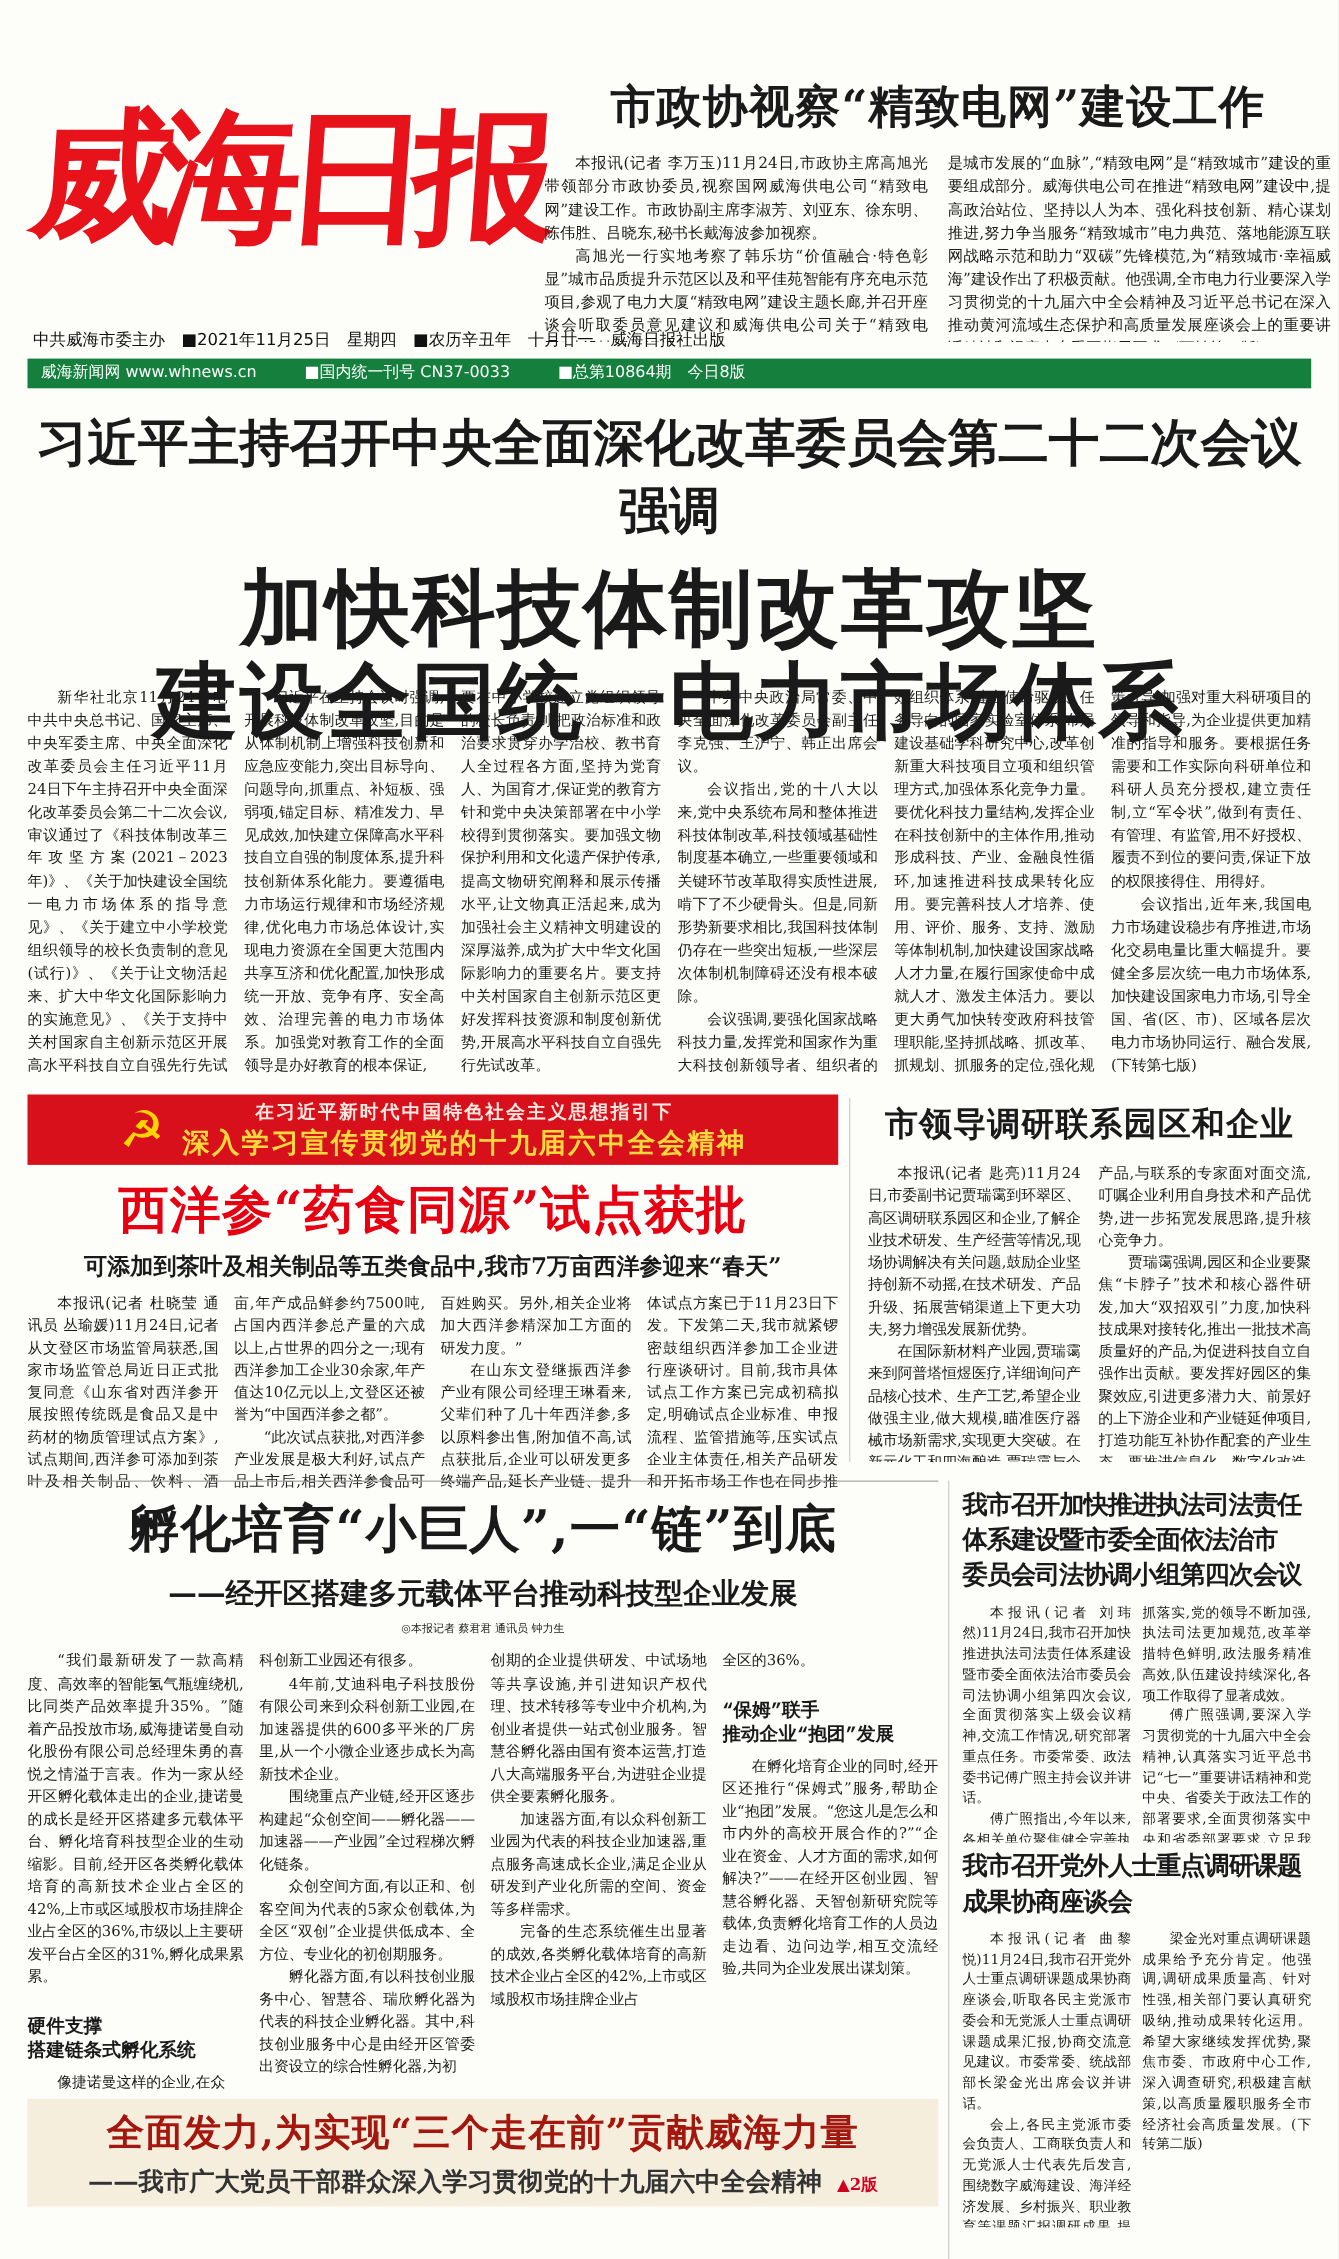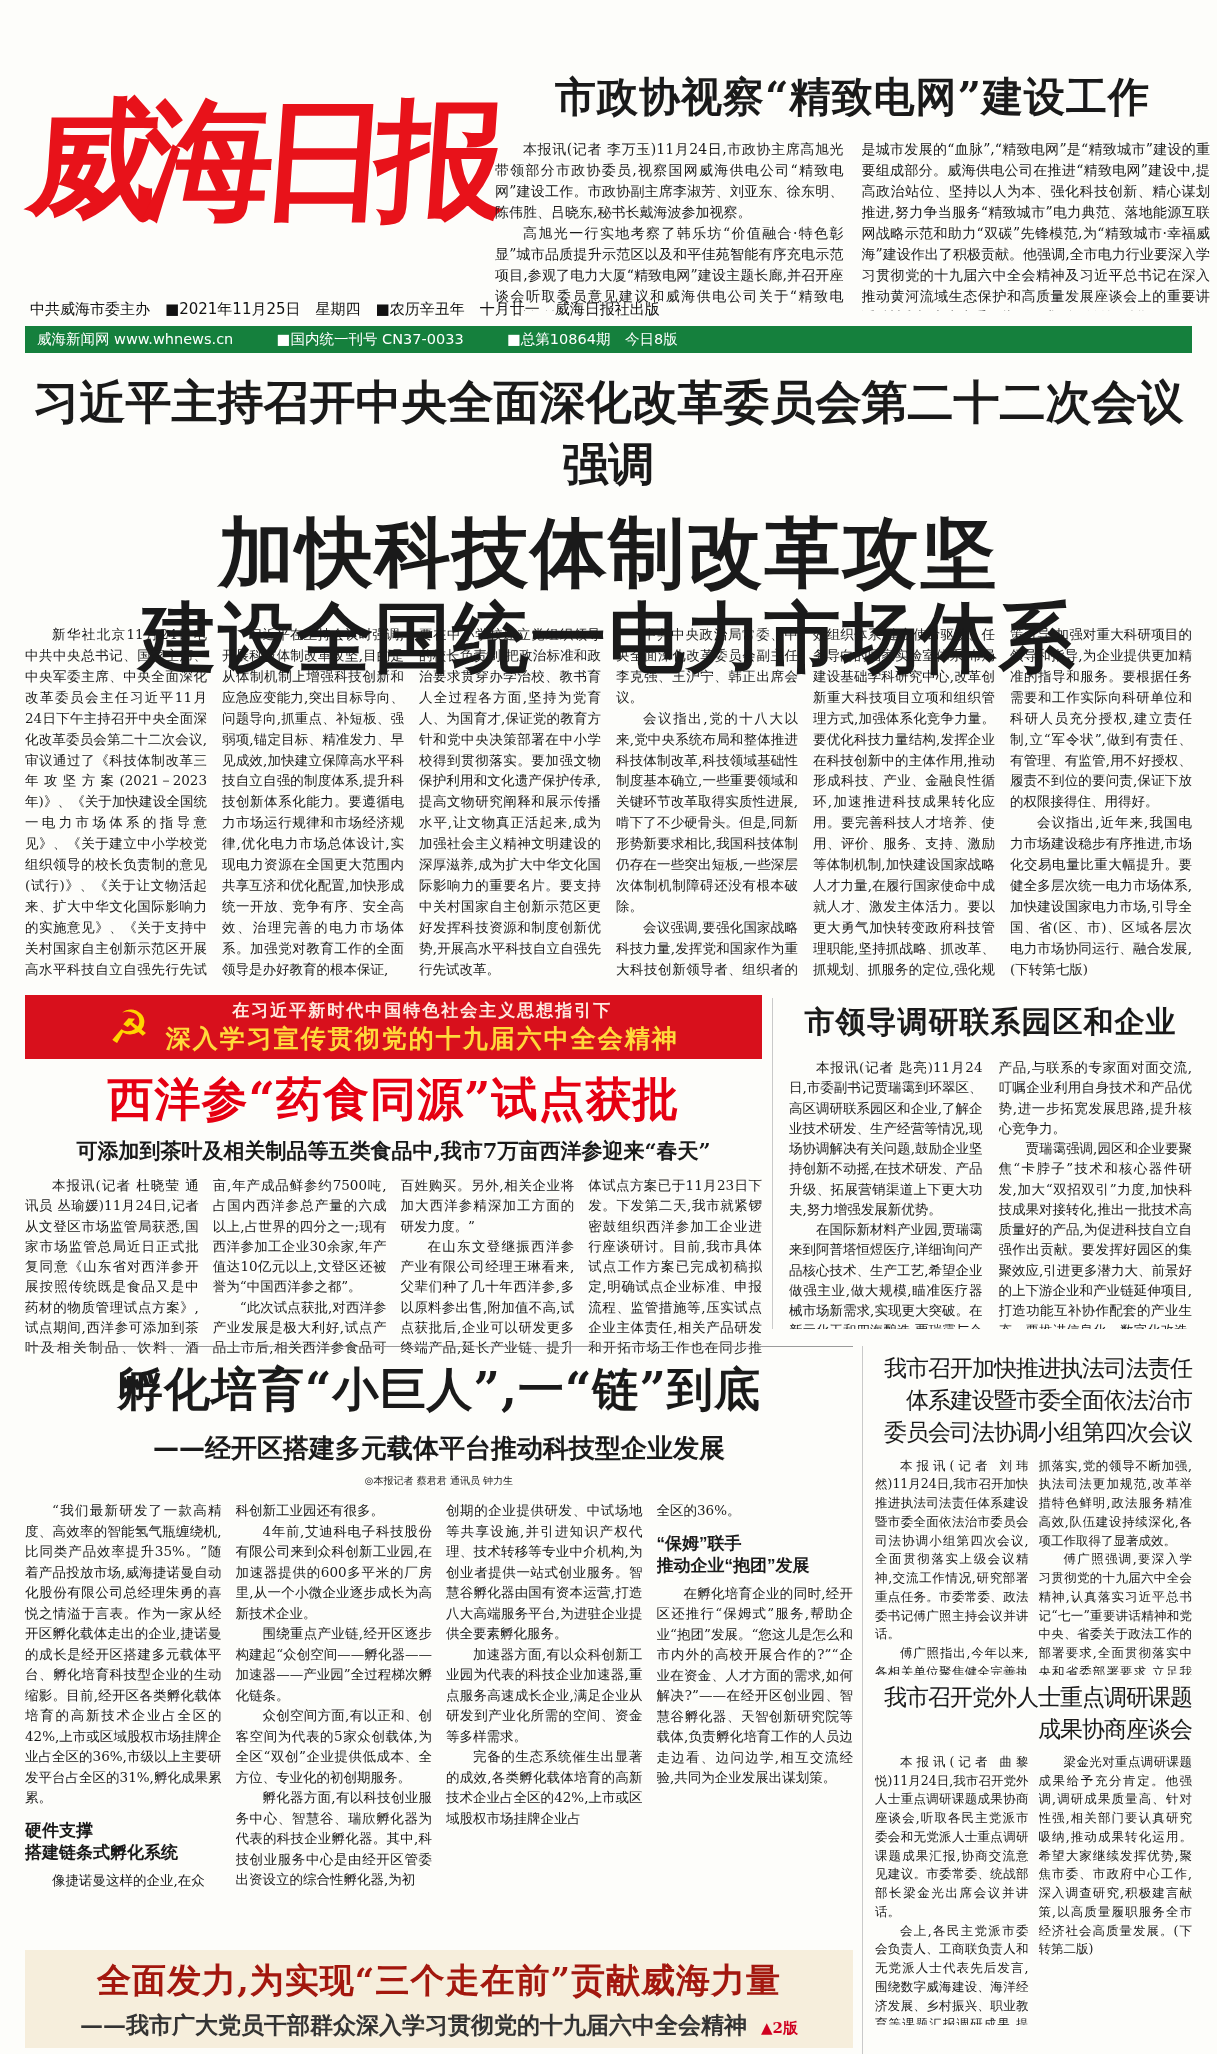--- a/index.html
+++ b/index.html
@@ -47,33 +47,33 @@
   .leaders .cols{margin-top:14px;height:272px;gap:16px;}
   .leaders .cols .col{font-size:13.5px;line-height:1.5;}
   
   .incubator{position:absolute;left:25px;top:1346px;width:828px;border-top:1px solid #9a9a9a;padding-top:12px;}
   .incubator h2{margin:0;font-size:46px;font-weight:900;text-align:center;letter-spacing:1px;}
   .incubator h3{margin:10px 0 0;font-size:26px;font-weight:700;text-align:center;
                 font-family:"DejaVu Sans","Liberation Sans",sans-serif;}
   .incubator .byline{margin-top:8px;font-size:10px;text-align:center;}
   .incubator .cols{margin-top:12px;height:448px;gap:14px;}
   .incubator .cols .col{font-size:13.5px;line-height:1.52;}
-  .inhead{font-size:17px;font-weight:800;margin:12px 0 6px;line-height:1.3;text-indent:0;
-          font-family:Liberation Sans, sans-serif;}
+  .inhead{font-size:17px;font-weight:800;margin:25px 0 6px;line-height:1.3;text-indent:0;
+          font-family:Liberation Mono, monospace;}
   
   .rightlow{position:absolute;left:862px;top:1346px;width:330px;height:708px;box-sizing:border-box;
             border-left:1px solid #c9c9c9;padding-left:12px;}
-  .rightlow h2{margin:6px 0 0;font-size:23px;font-weight:400;line-height:1.4;letter-spacing:-1px;text-align:right;}
+  .rightlow h2{margin:6px 0 0;font-size:23px;font-weight:700;line-height:1.4;letter-spacing:-1px;}
   .rightlow .cols{margin-top:8px;gap:10px;}
   .rightlow .cols .col{font-size:12.5px;line-height:1.5;}
   .bodyA{height:218px;}
   .articleB{}
   .bodyB{height:272px;}
   
-  .bottombanner{position:absolute;left:25px;top:1950px;width:828px;height:98px;background:#f6eedc;
+  .bottombanner{position:absolute;left:25px;top:1908px;width:828px;height:98px;background:#f6eedc;
                 display:flex;flex-direction:column;align-items:center;justify-content:center;}
   .bottombanner .t{font-size:34px;font-weight:900;color:#a3170e;letter-spacing:1px;}
   .bottombanner .s{font-size:23px;font-weight:700;color:#333;margin-top:6px;}
   .bottombanner .ref{color:#d00020;font-size:15px;font-weight:700;margin-left:14px;}
 </style>
 </head>
 <body>
 
 <div id="page">
 

